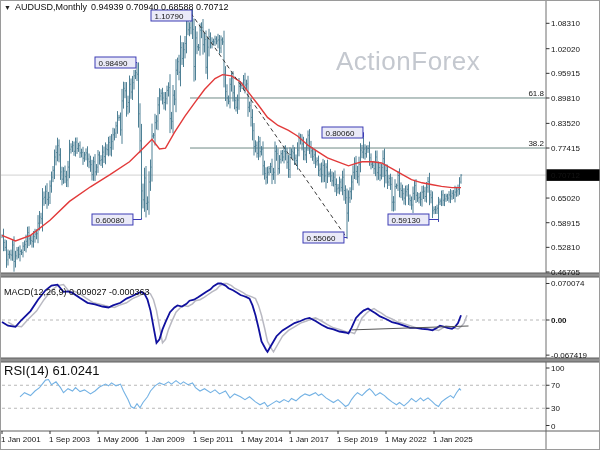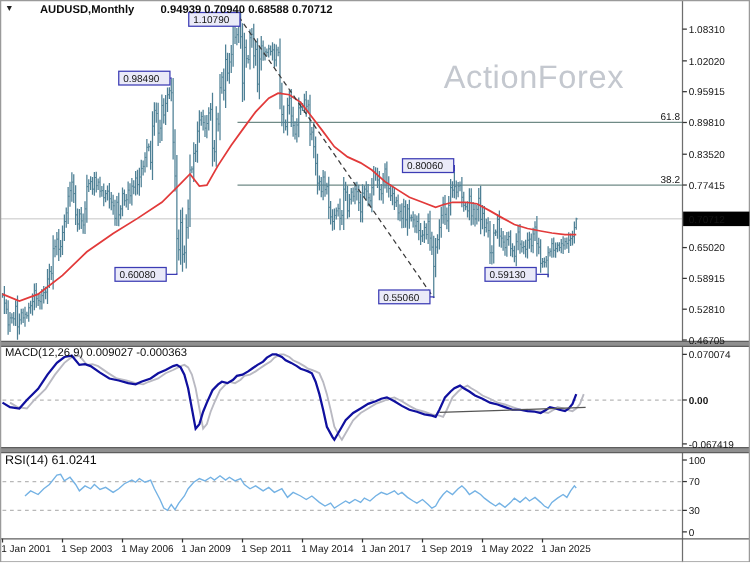--- a/index.html
+++ b/index.html
@@ -1,24 +1,24 @@
 <!DOCTYPE html>
 <html><head>
 <meta charset="utf-8">
 <style>
   html,body{margin:0;padding:0;background:#fff;}
   #app{position:relative;width:600px;height:450px;background:#fff;overflow:hidden;
        font-family:"Liberation Sans",sans-serif;}
   #watermark{position:absolute;left:336px;top:46px;font-size:26px;letter-spacing:.5px;
-       color:#c4c8cf;font-weight:500;z-index:1;user-select:none;margin-left:19px;}
+       color:#c4c8cf;font-weight:500;z-index:1;user-select:none;}
   #titlebar{position:absolute;left:4px;top:2px;z-index:3;font-size:9px;color:#0d0d0d;
-       display:flex;align-items:center;gap:21px;font-weight:bold;}
+       display:flex;align-items:center;gap:4px;}
   #titlebar .tri{font-size:7px;color:#222;line-height:1;cursor:pointer;}
-  #macd-label{position:absolute;left:4px;top:277px;z-index:3;font-size:9px;color:#0d0d0d;}
-  #rsi-label{position:absolute;left:4px;top:363px;z-index:3;font-size:10px;color:#0d0d0d;}
+  #macd-label{position:absolute;left:4px;top:287px;z-index:3;font-size:9px;color:#0d0d0d;}
+  #rsi-label{position:absolute;left:4px;top:363px;z-index:3;font-size:13px;color:#0d0d0d;}
   svg#plot{position:absolute;left:0;top:0;z-index:2;}
   svg text{font-family:"Liberation Sans",sans-serif;font-size:8px;fill:#141414;}
 </style>
 </head>
 <body>
 
 <div id="app">
   <div id="watermark">ActionForex</div>
   <div id="titlebar">
     <span class="tri">▼</span>

